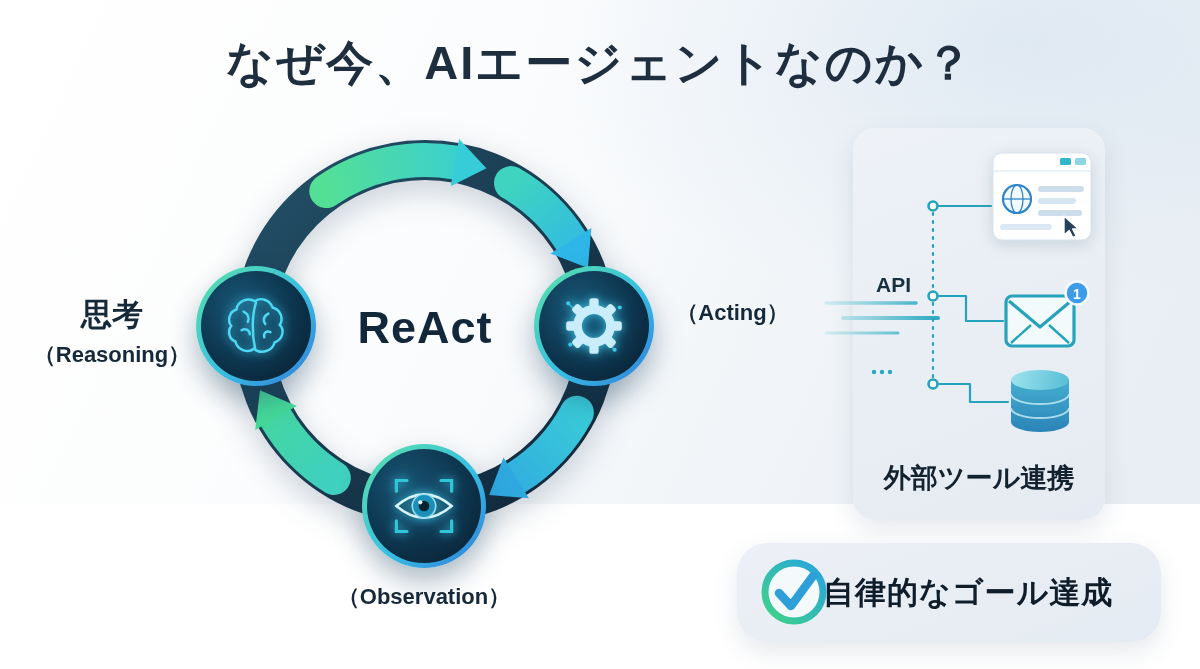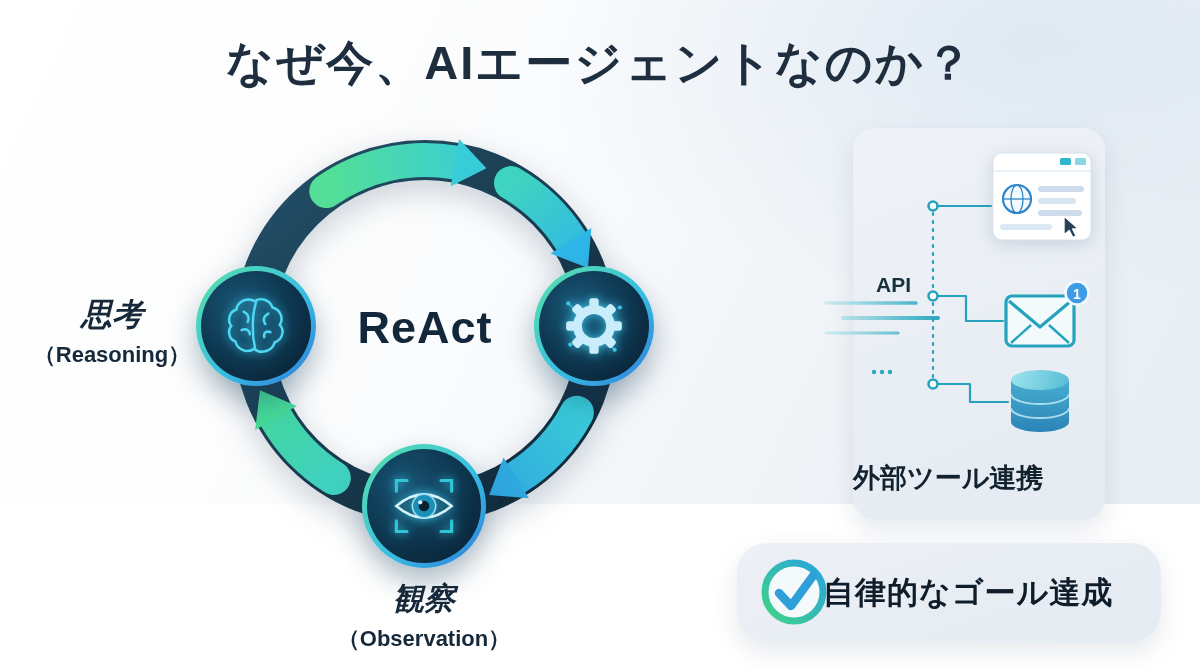--- a/index.html
+++ b/index.html
@@ -19,21 +19,21 @@
   .title{
     position:absolute;top:32px;left:0;width:100%;margin:0;
     text-align:center;font-size:47px;font-weight:800;color:#1f2e3e;letter-spacing:2px;
   }
   
   .tools-panel{
     position:absolute;left:853px;top:128px;width:252px;height:392px;border-radius:22px;
     background:linear-gradient(160deg,#eef2f7,#e5ebf2);
     box-shadow:0 10px 25px rgba(80,100,130,.14);
   }
-  .tools-caption{position:absolute;left:0;right:0;bottom:24px;color:#13222f;margin-top:40px;}
+  .tools-caption{position:absolute;left:0;right:0;bottom:24px;text-align:center;color:#13222f;margin-top:40px;}
   .tools-caption .line1{font-size:27px;font-weight:800;}
   .tools-caption .line2{font-size:22px;font-weight:700;margin-top:6px;}
   .goal-capsule{
     position:absolute;left:737px;top:543px;width:424px;height:99px;border-radius:30px;
     background:linear-gradient(160deg,#edf0f6,#e4ebf2);
     box-shadow:0 10px 25px rgba(80,100,130,.14);
     display:flex;align-items:center;
   }
   .goal-label{margin-left:86px;font-size:31px;font-weight:800;color:#0f1d2b;letter-spacing:1px;}
   
@@ -48,21 +48,21 @@
     width:100%;height:100%;border-radius:50%;
     background:radial-gradient(circle at 32% 28%,#17506e 0%,#0e364f 50%,#091f30 100%);
     display:flex;align-items:center;justify-content:center;
   }
   .node.reasoning{left:196px;top:266px;width:120px;height:120px;}
   .node.acting{left:534px;top:266px;width:120px;height:120px;}
   .node.observation{left:362px;top:444px;width:124px;height:124px;}
   .glow{filter:drop-shadow(0 0 5px rgba(70,215,245,.8)) drop-shadow(0 0 11px rgba(40,170,220,.35));}
   
   .node-label{position:absolute;z-index:3;text-align:center;color:#16293a;}
-  .node-label .ja{font-size:31px;font-weight:800;font-style:italic;}
+  .node-label .ja{font-size:31px;font-weight:800;}
   .node-label .en{font-size:22px;font-weight:700;margin-top:4px;}
   .label-reasoning{left:28px;top:294px;width:168px;}
   .label-acting{left:655px;top:294px;width:155px;}
   .label-observation{left:322px;top:578px;width:204px;}
   .center-label{
     position:absolute;z-index:3;left:345px;top:302px;width:160px;text-align:center;
     font-size:45px;font-weight:800;color:#12283a;letter-spacing:1px;
   }
 </style>
 </head>
@@ -251,19 +251,19 @@
     </div>
   </div>
 
   <div class="center-label">ReAct</div>
 
   <div class="node-label label-reasoning">
     <div class="ja">思考</div>
     <div class="en">（Reasoning）</div>
   </div>
   <div class="node-label label-acting">
+    <div class="en">（Acting）</div>
   </div>
   <div class="node-label label-observation">
-    <div class="ja">観察</div>
     <div class="en">（Observation）</div>
   </div>
 
 </div>
 
 </body></html>

